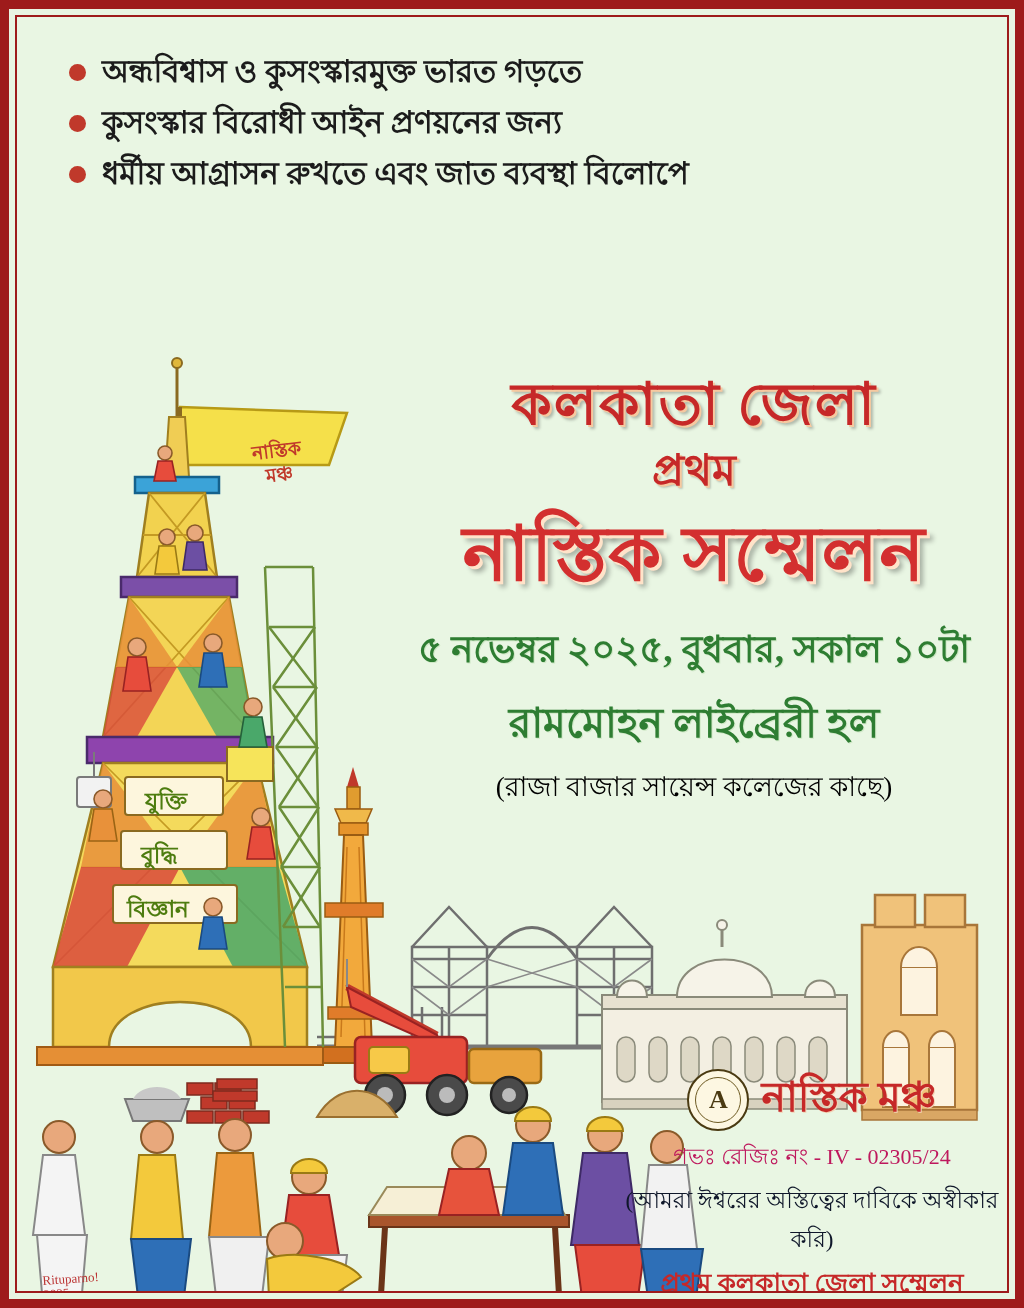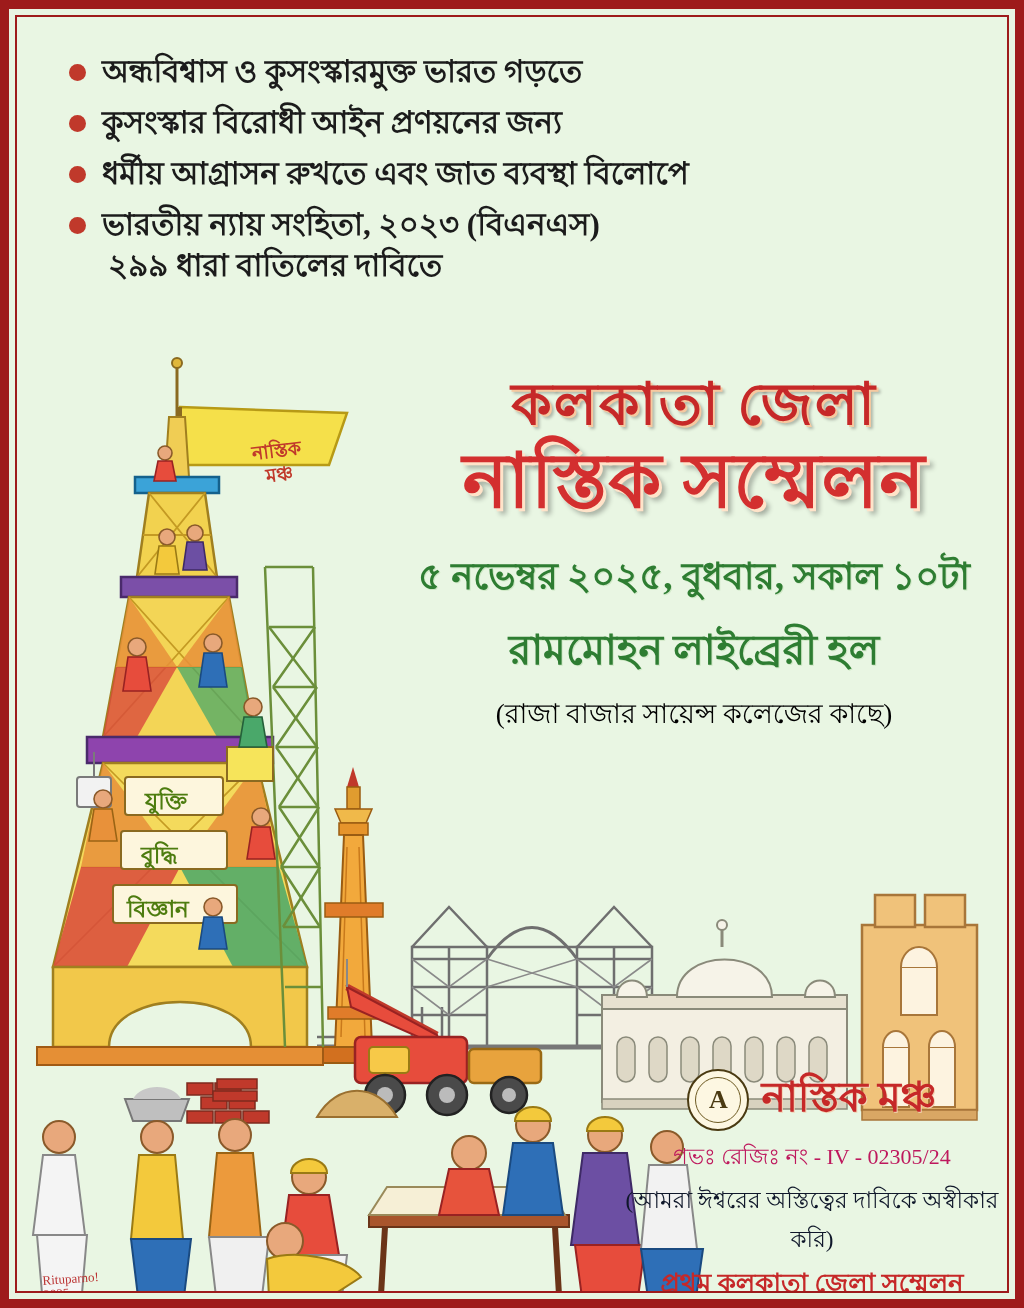--- a/index.html
+++ b/index.html
@@ -216,27 +216,20 @@
         <span class="bullet"></span>
         <span class="demand-text">অন্ধবিশ্বাস ও কুসংস্কারমুক্ত ভারত গড়তে</span>
       </div>
       <div class="demand-row">
         <span class="bullet"></span>
         <span class="demand-text">কুসংস্কার বিরোধী আইন প্রণয়নের জন্য</span>
       </div>
       <div class="demand-row">
         <span class="bullet"></span>
         <span class="demand-text">ধর্মীয় আগ্রাসন রুখতে এবং জাত ব্যবস্থা বিলোপে</span>
-      </div>
-      <div class="demand-row">
-        <span class="bullet"></span>
-        <span class="demand-text">
-          <span>ভারতীয় ন্যায় সংহিতা, ২০২৩ (বিএনএস)</span>
-          <span class="cont">২৯৯ ধারা বাতিলের দাবিতে</span>
-        </span>
       </div>
     </div>
 
     <div class="artwork">
       <svg width="1010" height="960" viewBox="0 0 1010 960">
 
         <g stroke="#6f6f6f" fill="none" stroke-width="2.5">
           <path d="M395 700 L395 600 L470 600 L470 700"></path>
           <path d="M560 700 L560 600 L635 600 L635 700"></path>
           <path d="M395 612 L470 612 M560 612 L635 612 M395 640 L470 640 M560 640 L635 640 M395 668 L470 668 M560 668 L635 668"></path>
@@ -501,20 +494,21 @@
       <div class="tower-word" style="left:110px; top:544px;">বিজ্ঞান</div>
 
       <div class="artist-sign">
         <span>Rituparno!</span><br>
         <span>2025</span>
       </div>
     </div>
 
     <div class="headline">
       <div class="h-district">কলকাতা জেলা</div>
+      <div class="h-first">প্রথম</div>
       <div class="h-main">নাস্তিক সম্মেলন</div>
       <div class="h-datetime">৫ নভেম্বর ২০২৫, বুধবার, সকাল ১০টা</div>
       <div class="h-venue">রামমোহন লাইব্রেরী হল</div>
       <div class="h-venue-note">(রাজা বাজার সায়েন্স কলেজের কাছে)</div>
     </div>
 
     <div class="org">
       <div class="org-top">
         <div class="org-seal">
           <div class="org-seal-letter">A</div>

